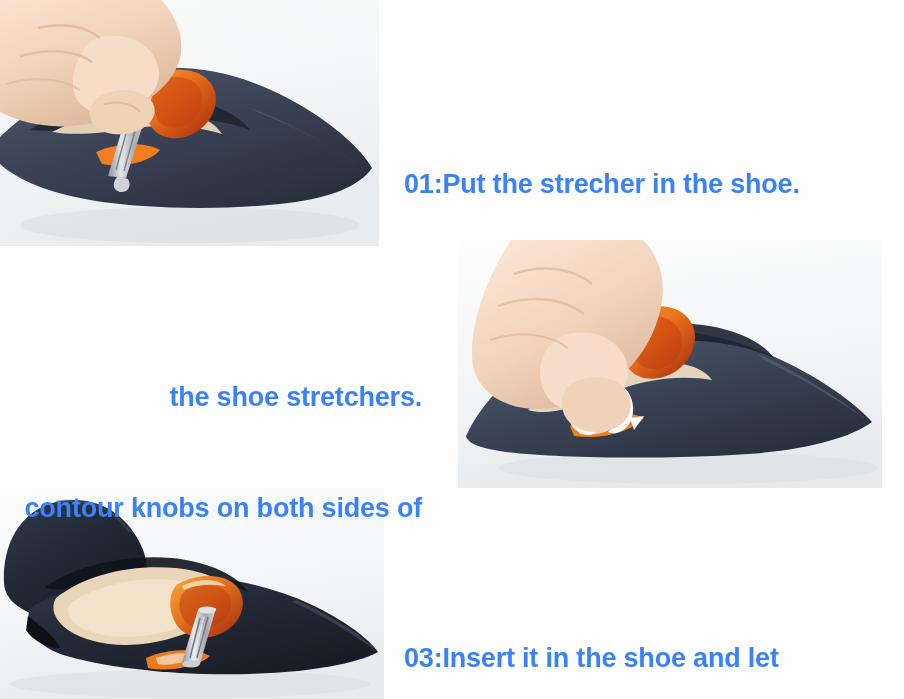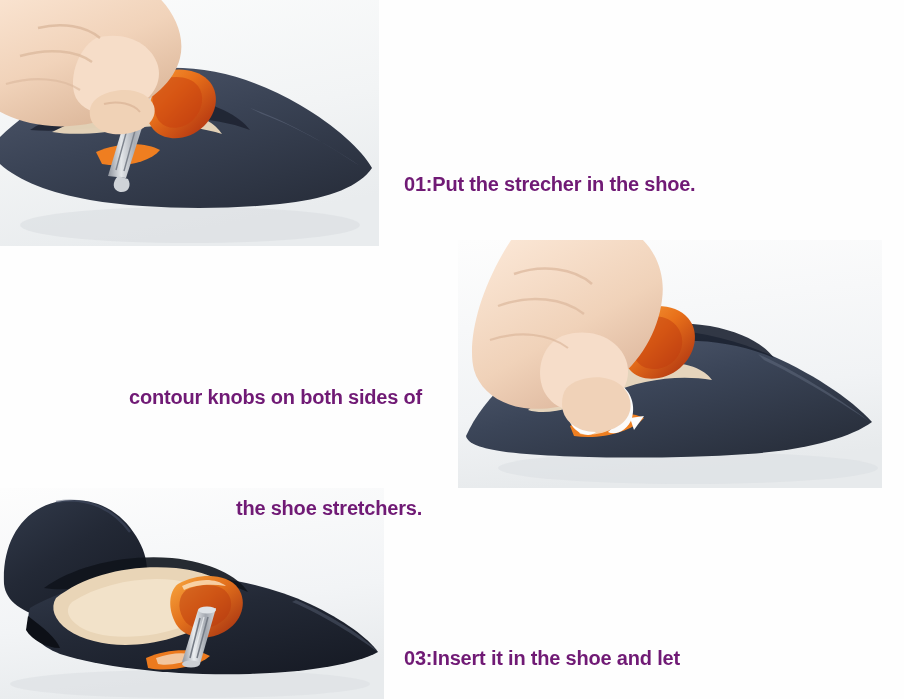--- a/index.html
+++ b/index.html
@@ -16,23 +16,23 @@
   .photo{position:absolute;overflow:hidden;background:#f7f8f9;}
   .photo svg{display:block;width:100%;height:100%;}
 
   #photo-1{left:0px;  top:0px;   width:379px;height:246px;}
   #photo-2{left:458px;top:240px; width:424px;height:248px;}
   #photo-3{left:0px;  top:488px; width:384px;height:211px;}
 
   
   .caption{
     position:absolute;
-    color:#701a75;
+    color:#3b82f6;
     font-weight:bold;
-    font-size:20px;
+    font-size:27px;
     line-height:37px;
     letter-spacing:-0.2px;
     white-space:pre;
   }
   #caption-1{left:404px;top:92px;text-align:left;}
   #caption-2{left:0px;top:305px;width:430px;text-align:right;padding-right:8px;box-sizing:border-box;}
   #caption-3{left:404px;top:566px;text-align:left;}
   .caption .line{display:block;}
 </style>
 </head>
@@ -277,22 +277,22 @@
         <ellipse cx="191" cy="176" rx="9" ry="3.5" fill="#cbcfd4"></ellipse>
       </g>
     </svg>
   </div>
 
   <div class="caption" id="caption-1">
     <span class="line">01:Put the strecher in the shoe.</span>
   </div>
 
   <div class="caption" id="caption-2">
+    <span class="line">the shoe stretchers.</span>
     <span class="line">contour knobs on both sides of</span>
-    <span class="line">the shoe stretchers.</span>
   </div>
 
   <div class="caption" id="caption-3">
     <span class="line">03:Insert it in the shoe and let</span>
     
   </div>
 
 </div>
 
 </body></html>

